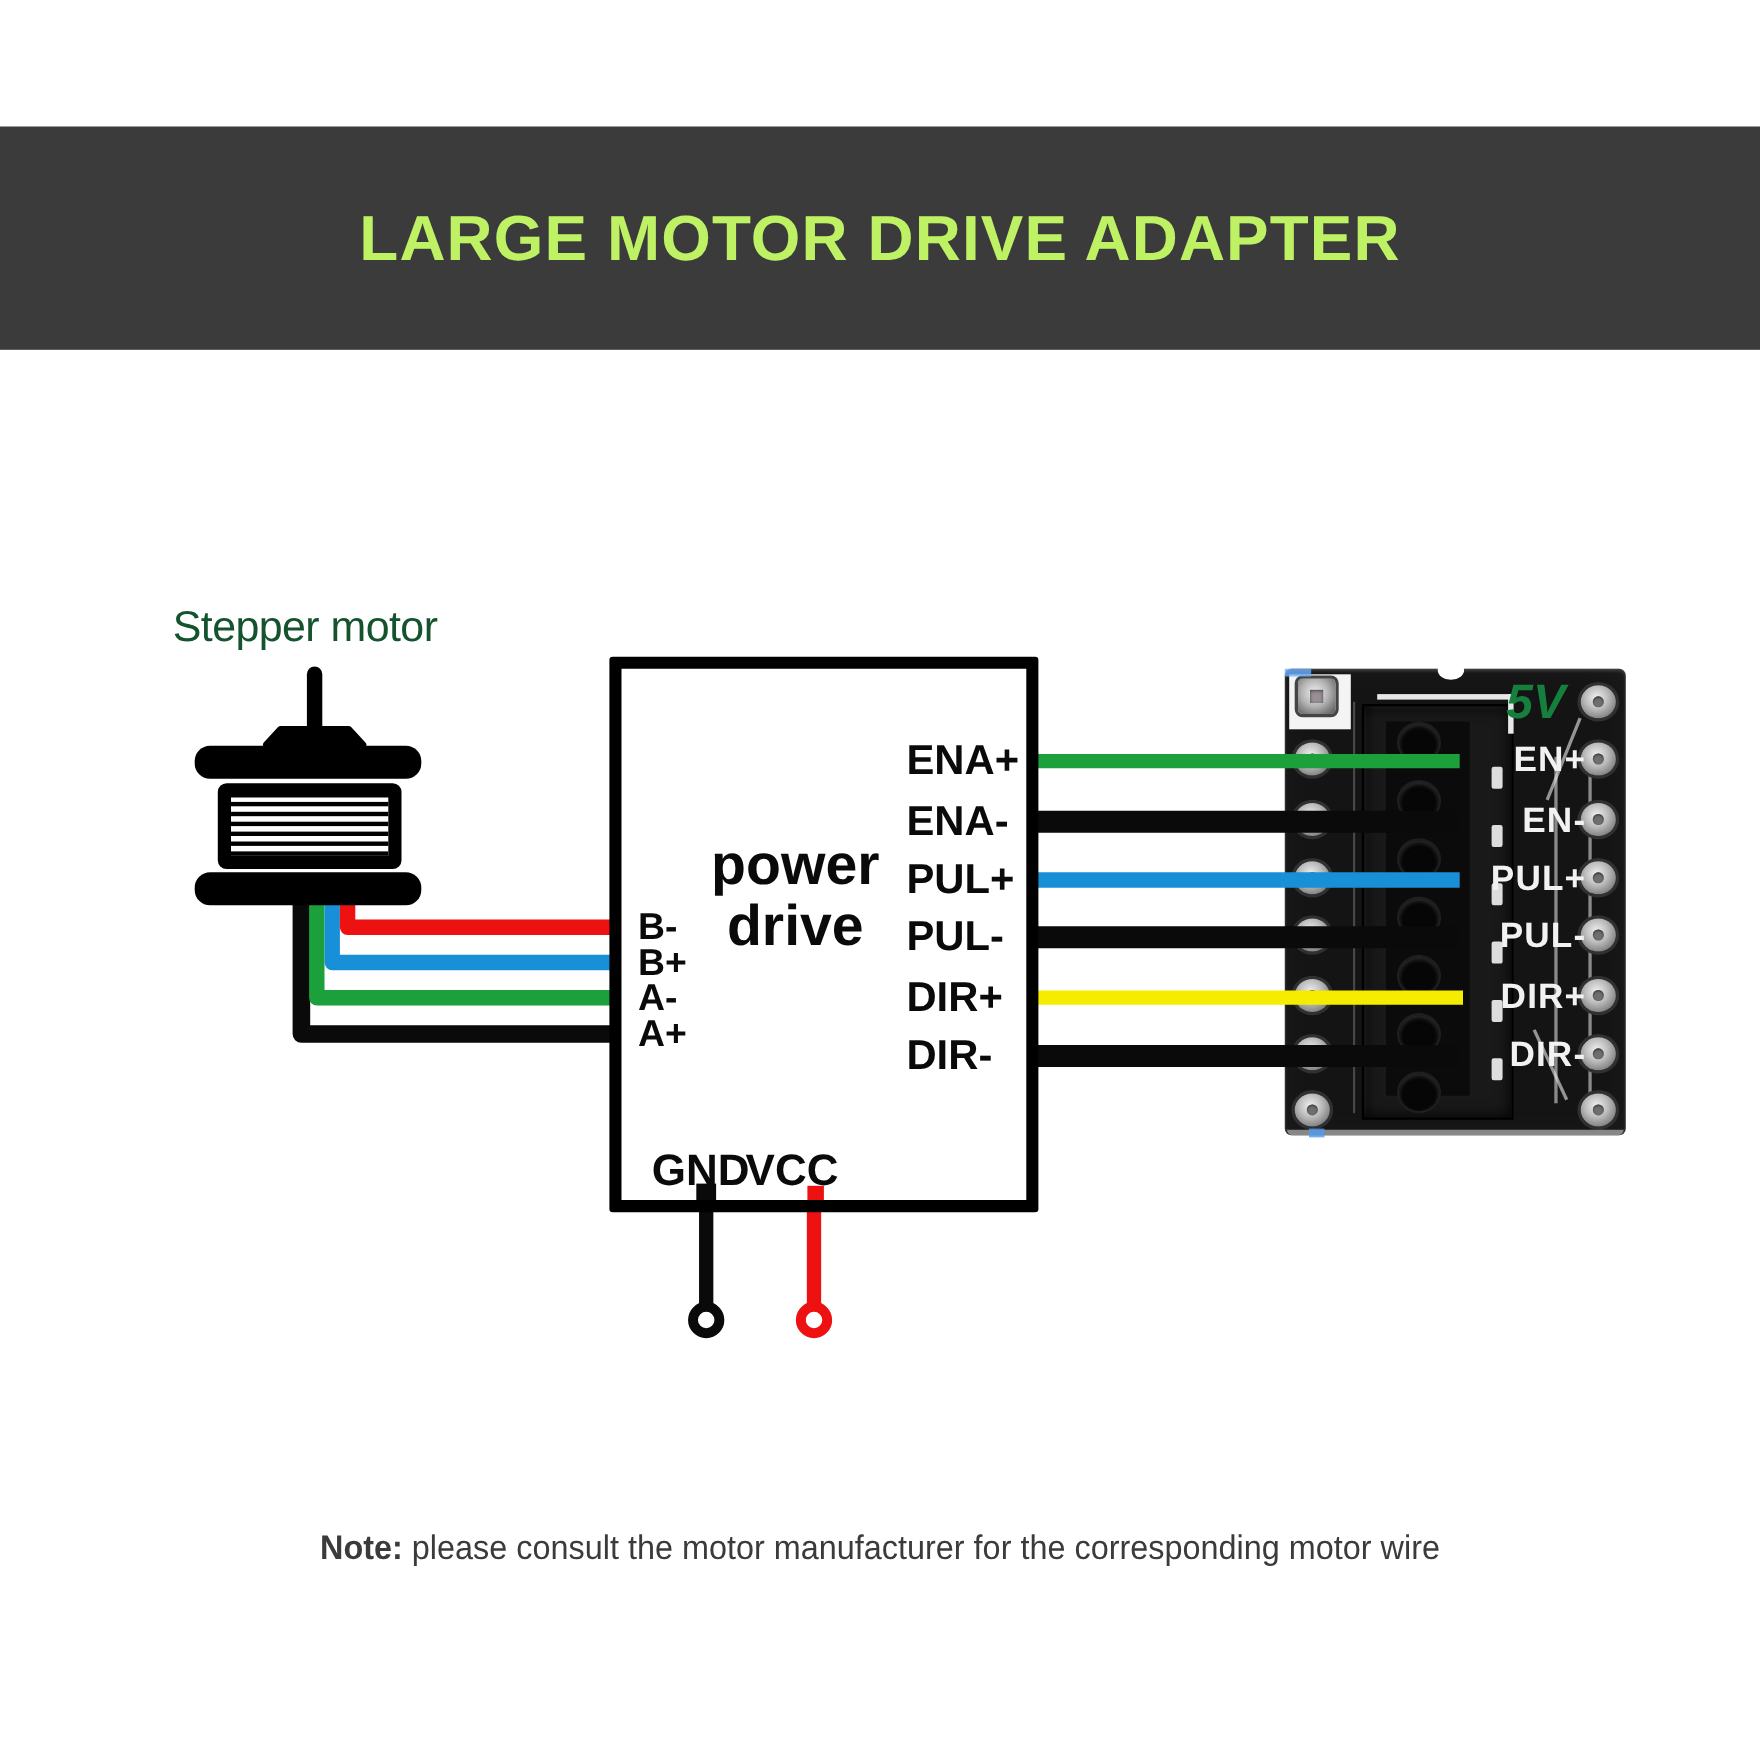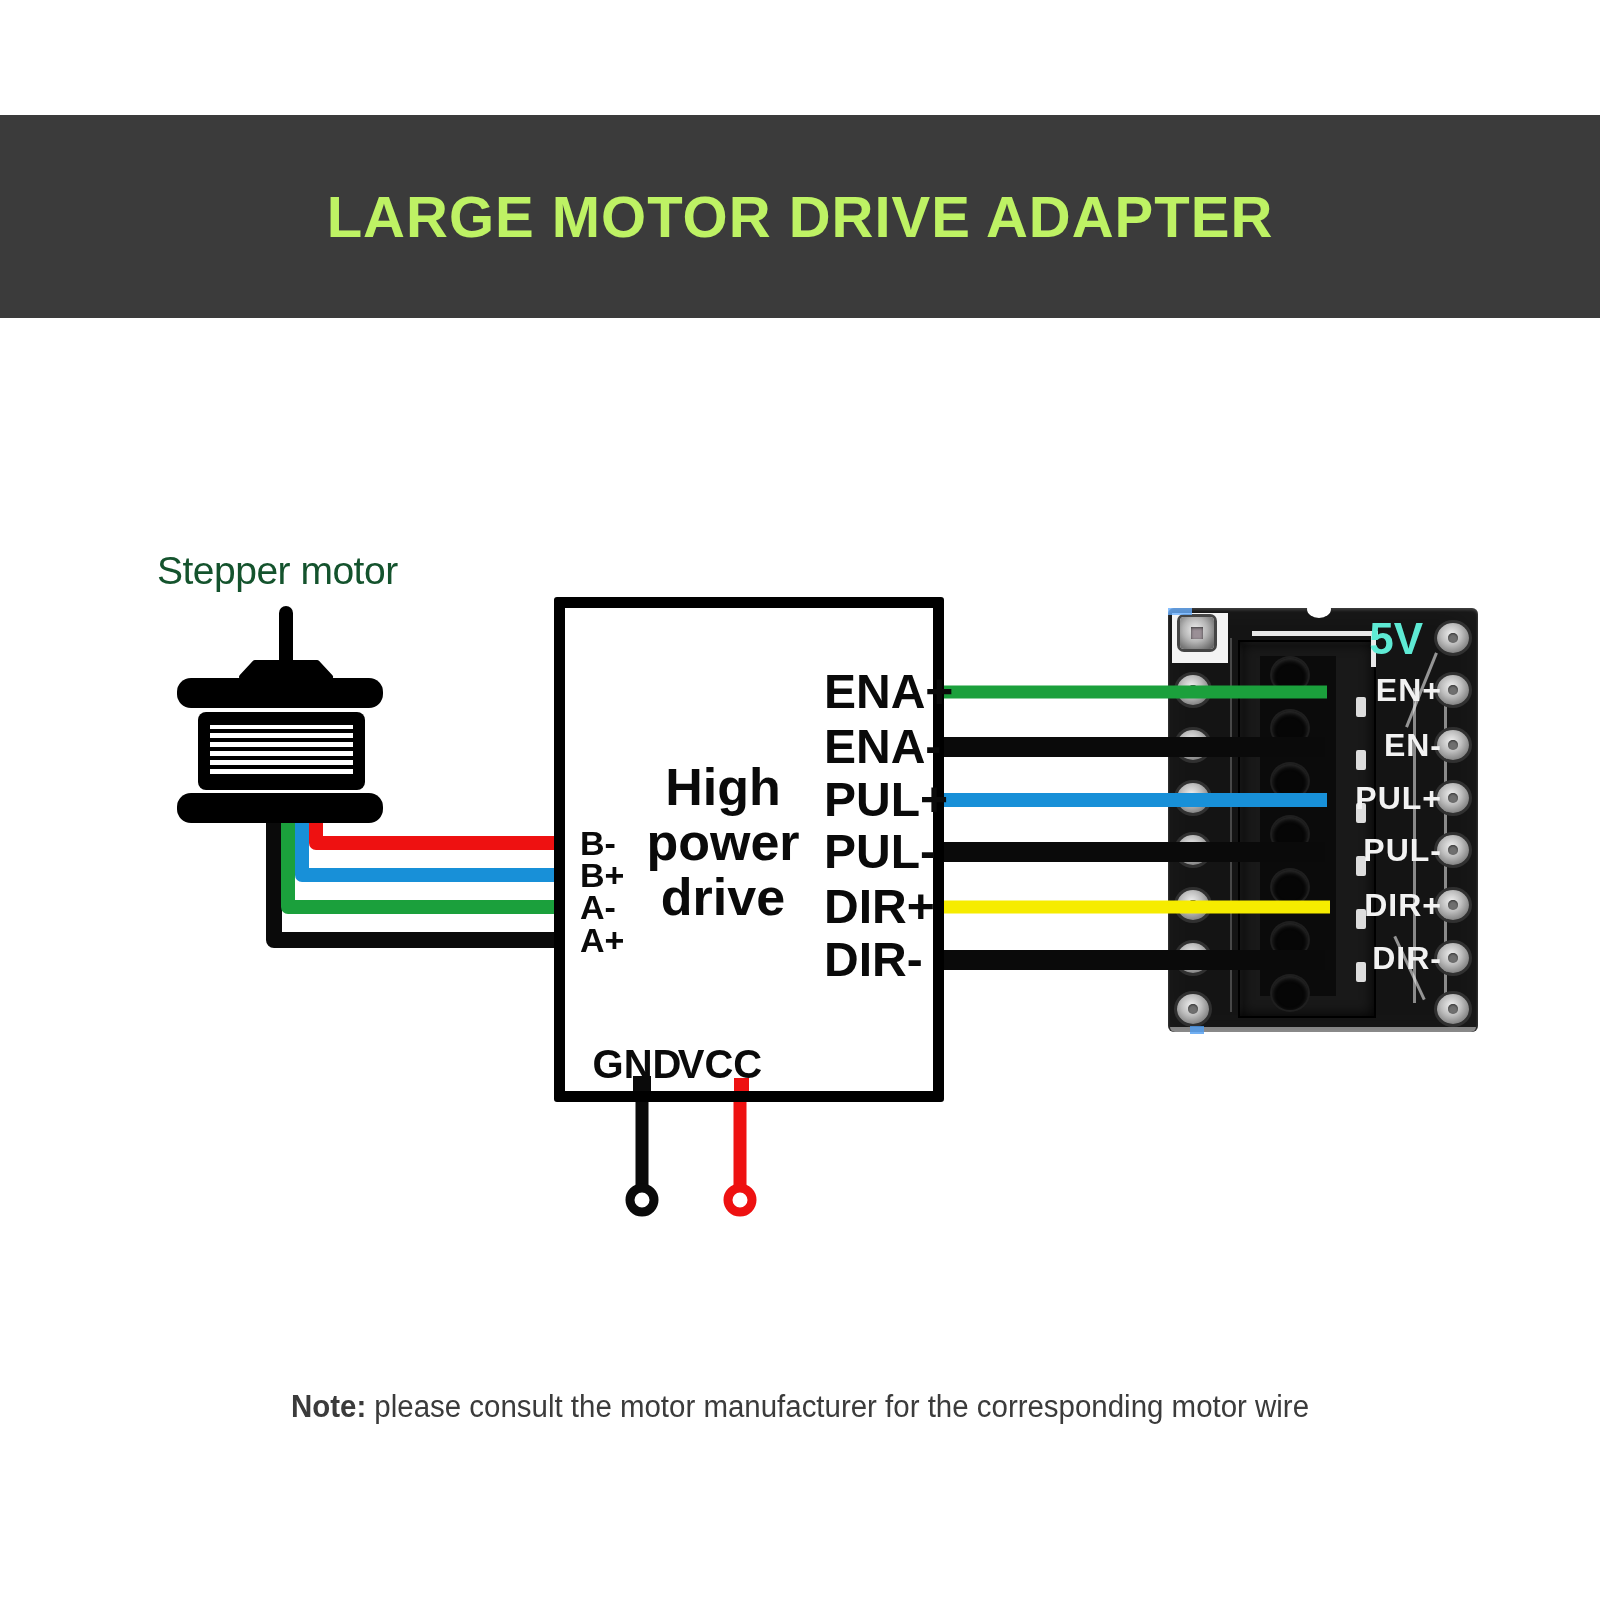--- a/index.html
+++ b/index.html
@@ -18,21 +18,21 @@
                    color:#14532d; z-index:4; letter-spacing:-0.5px; }
 
   
   .drive-box { position:absolute; left:554px; top:597px; width:390px; height:505px;
                box-sizing:border-box; border:11px solid #000; border-radius:3px;
                background:transparent; z-index:3; }
   .drive-title { position:absolute; left:598px; top:760px; width:250px; text-align:center;
                  font-size:52px; font-weight:bold; line-height:55px; color:#0a0a0a; z-index:4; }
   .pin { position:absolute; font-weight:bold; color:#0a0a0a; z-index:4; white-space:nowrap; }
   .pin.left  { left:580px; font-size:34px; height:36px; line-height:36px; }
-  .pin.right { left:824px; font-size:48px; height:44px; line-height:44px; }
+  .pin.right { left:824px; font-size:38px; height:44px; line-height:44px; }
   .bottom-pin { position:absolute; top:1042px; width:110px; text-align:center;
                 font-size:40px; font-weight:bold; color:#0a0a0a; z-index:4; }
 
   
   .wires { position:absolute; left:0; top:0; z-index:2; }
 
   
   .module { position:absolute; left:1168px; top:608px; width:310px; height:424px;
             background:#141414; border-radius:6px; z-index:1;
             box-shadow: inset 0 2px 3px rgba(255,255,255,.18), inset 0 -2px 3px rgba(255,255,255,.10), inset 0 0 40px rgba(255,255,255,.04); }
@@ -57,21 +57,21 @@
   .bracket-v { left:203px; top:23px; width:5px; height:36px; background:#e8e8e8; }
   .pad { width:32px; height:30px; border-radius:50%;
          background:radial-gradient(circle at 45% 38%, #f0f0f0, #bdbdbd 40%, #8a8a8a 70%, #555 100%);
          box-shadow:0 0 0 3px #303030; }
   .pad::after { content:''; position:absolute; left:11px; top:10px; width:10px; height:10px;
          border-radius:50%; background:#6f6f6f; box-shadow: inset 0 1px 2px #333; }
   .pad.pl { left:9px; }  .pad.pr { left:269px; }
   .mod-label { left:154px; width:120px; text-align:right; color:#f2f2f2; font-weight:bold;
                font-size:32px; height:32px; line-height:32px; letter-spacing:1px; z-index:2; }
   .mod-5v { left:155px; top:6px; width:100px; text-align:right; font-size:44px;
-            font-weight:bold; color:#5eead4; }
+            font-weight:bold; color:#15803d;font-style:italic; }
   .bottom-strip { left:2px; bottom:0; width:306px; height:5px; background:#9a9a9a;
                   opacity:.85; border-radius:0 0 5px 5px; }
   .blue-mark1 { left:0; top:0; width:24px; height:7px; background:#6ab0ff; opacity:.8; }
   .blue-mark2 { left:22px; bottom:-2px; width:14px; height:8px; background:#4f9cf0; opacity:.8; }
 
   
   .note { position:absolute; left:0; top:1389px; width:1600px; text-align:center;
           font-size:31px; color:#3b3b3b; transform:scaleX(.95); z-index:4; }
   .note-bold { font-weight:bold; }
 </style>
@@ -180,21 +180,20 @@
       <rect x="210" y="756" width="143" height="4" fill="#000"></rect>
       <rect x="210" y="765" width="143" height="4" fill="#000"></rect>
       <rect x="210" y="774" width="143" height="4" fill="#000"></rect>
       <rect x="177" y="793" width="206" height="30" rx="14" fill="#000"></rect>
     </g>
   </svg>
 
   <div class="drive-box"></div>
 
   <div class="drive-title">
-    <div>High</div>
     <div>power</div>
     <div>drive</div>
   </div>
 
   <div class="pin left" style="top:825px">B-</div>
   <div class="pin left" style="top:857px">B+</div>
   <div class="pin left" style="top:889px">A-</div>
   <div class="pin left" style="top:922px">A+</div>
 
   <div class="pin right" style="top:670px">ENA+</div>

